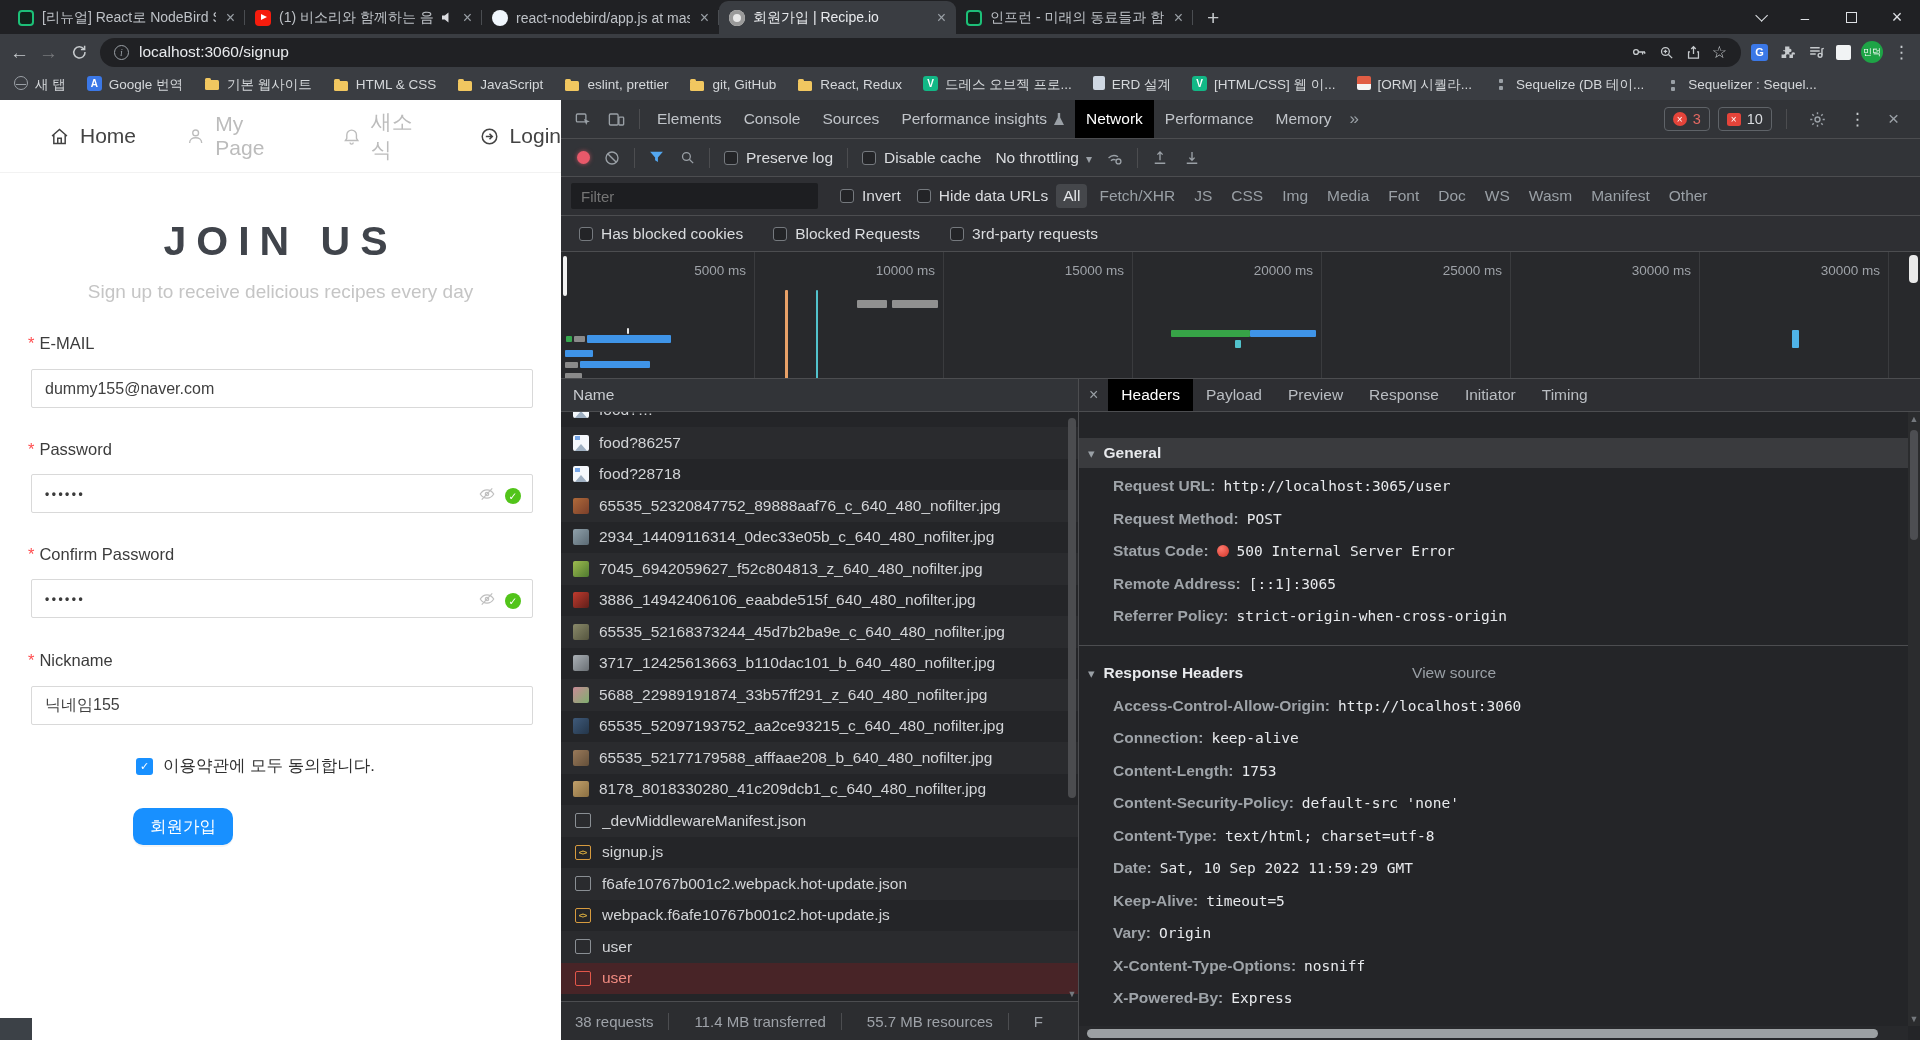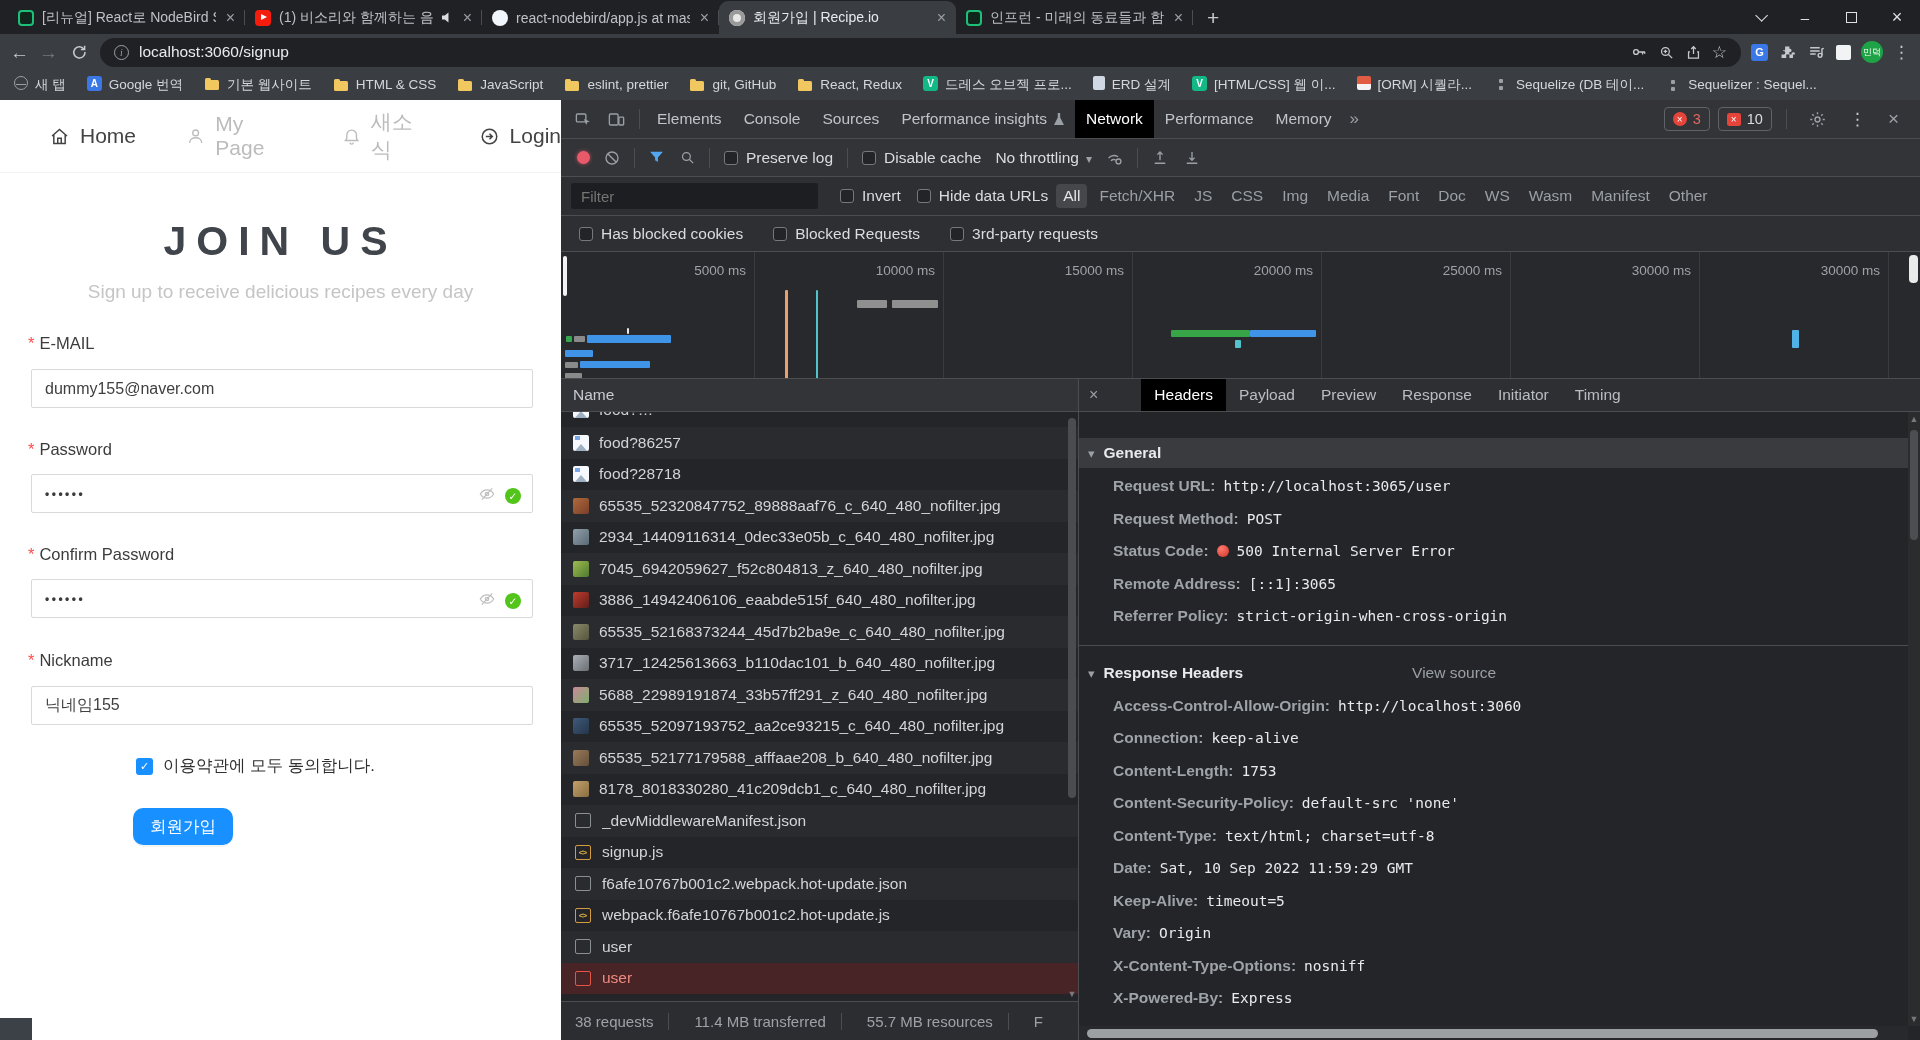--- a/index.html
+++ b/index.html
@@ -165,21 +165,21 @@
   .list-thumb { position:absolute; right:2px; top:6px; width:8px; height:380px; background:#4b4c4f; border-radius:4px; }
   .scroll-arrow { position:absolute; right:1px; width:10px; text-align:center; color:#75797e; font-size:9px; }
   .down-glyph::before { content:"▼"; }
   .up-glyph::before { content:"▲"; }
   .status-bar { position:absolute; left:0; right:0; bottom:0; height:39px; background:#2c2d30; border-top:1px solid #4c4d50;
                 display:flex; align-items:center; padding-left:14px; color:#9ea2a8; font-size:15px; overflow:hidden; }
   .sum-item { white-space:nowrap; padding-right:15px; }
   .sum-item + .sum-item { border-left:1px solid #4c4d50; padding-left:25px; }
 
   .dt-detail { flex:1; border-left:1px solid #4c4d50; position:relative; overflow:hidden; background:#242528; }
-  .detail-tabs { height:33px; border-bottom:1px solid #4c4d50; display:flex; align-items:center; background:#2e2f33;gap:33px; }
+  .detail-tabs { height:33px; border-bottom:1px solid #4c4d50; display:flex; align-items:center; background:#2e2f33; }
   .detail-close { color:#9aa0a6; padding:0 10px; font-size:16px; }
   .detail-tab { height:100%; display:flex; align-items:center; padding:0 13px; color:#b9bdc2; white-space:nowrap; }
   .detail-tab.active { background:#000; color:#fff; }
   .detail-body { position:absolute; top:33px; left:0; right:12px; bottom:14px; overflow:hidden; }
   .sect-bar { height:30px; display:flex; align-items:center; gap:9px; padding-left:9px; font-weight:bold; color:#e8eaed; font-size:15.5px; }
   .sect-bar.banded { background:#3a3b3e; }
   .tri-glyph::before { content:"▾"; color:#9aa0a6; font-size:13px; font-weight:normal; }
   .view-src { font-weight:normal; color:#9aa0a6; margin-left:160px; }
   .kv { height:32.5px; display:flex; align-items:center; padding-left:34px; }
   .kv-key { font-weight:bold; color:#9ea3a8; margin-right:8px; white-space:nowrap; }

